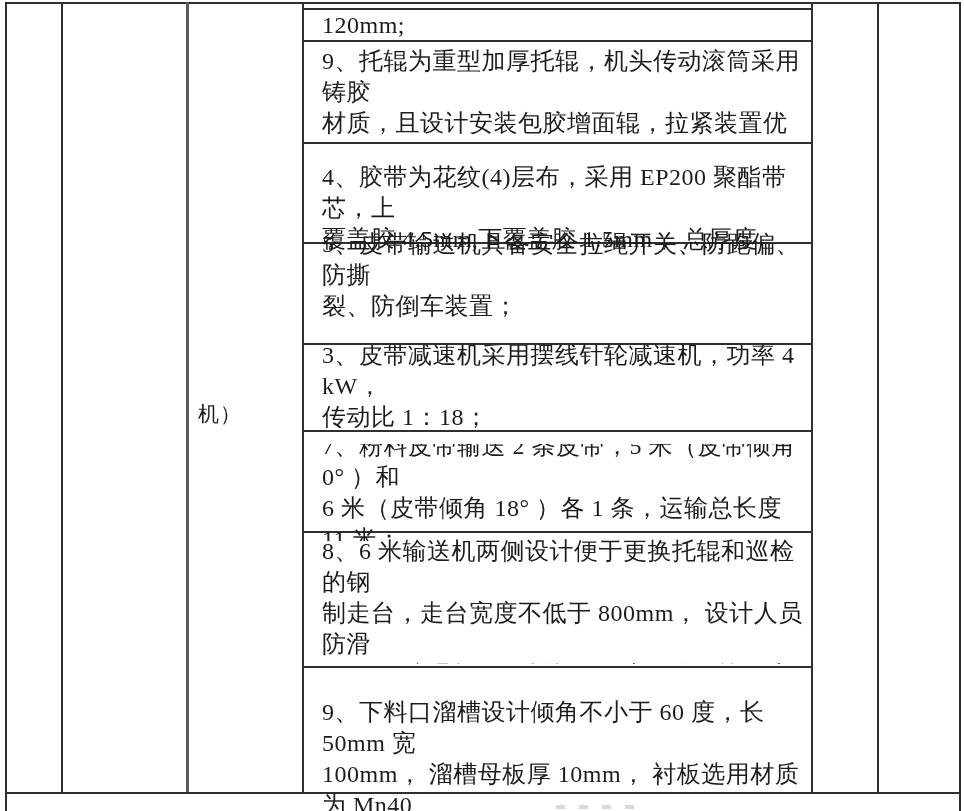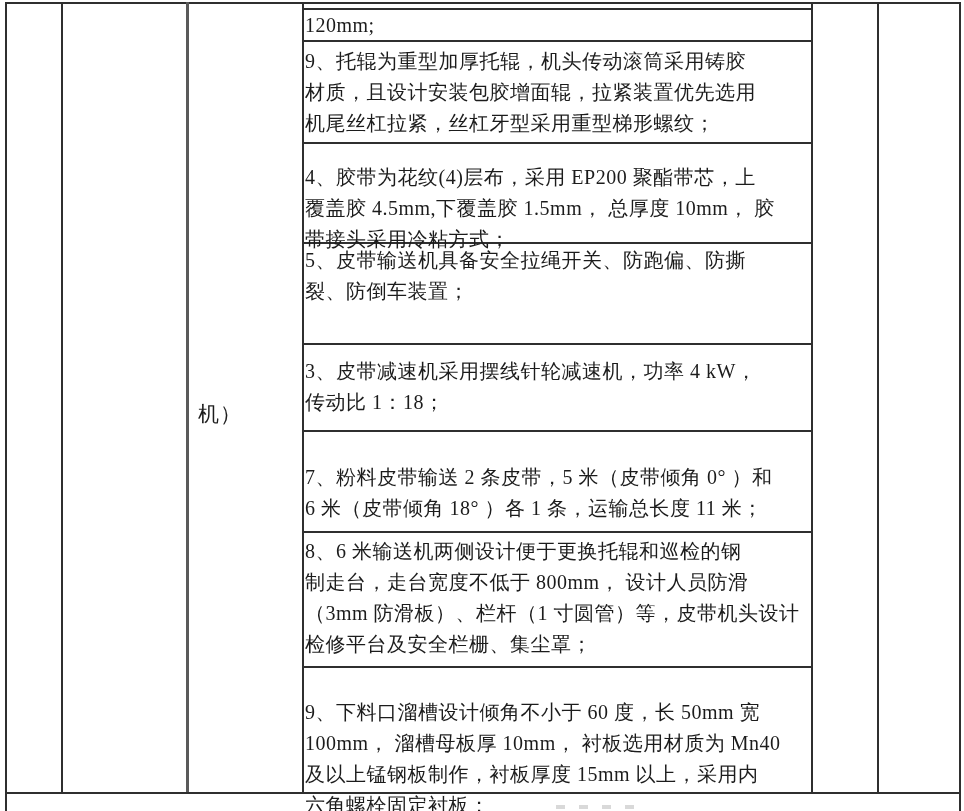--- a/index.html
+++ b/index.html
@@ -34,23 +34,23 @@
   .hl-r3           { left: 302px; top: 343px; width: 511px; }
   .hl-r4           { left: 302px; top: 430px; width: 511px; }
   .hl-r5           { left: 302px; top: 531px; width: 511px; }
   .hl-r6           { left: 302px; top: 666px; width: 511px; }
   .hl-bottom       { left: 5px;   top: 792px; width: 956px; }
 
   .spec-cell {
     position: absolute;
     left: 304px;
     width: 505px;
-    padding-left: 1px;
+    padding-left: 18px;
     box-sizing: border-box;
-    font-size: 20px;
+    font-size: 24px;
     line-height: 31px;
     white-space: pre-line;
     letter-spacing: 0.5px;
     overflow: hidden;
   }
   .valign-middle { display: flex; flex-direction: column; justify-content: center; }
 
   .cell-r0 { top: 10px;  height: 30px; }
   .cell-r1 { top: 46px;  height: 94px; }
   .cell-r2 { top: 162px; height: 93px; }

